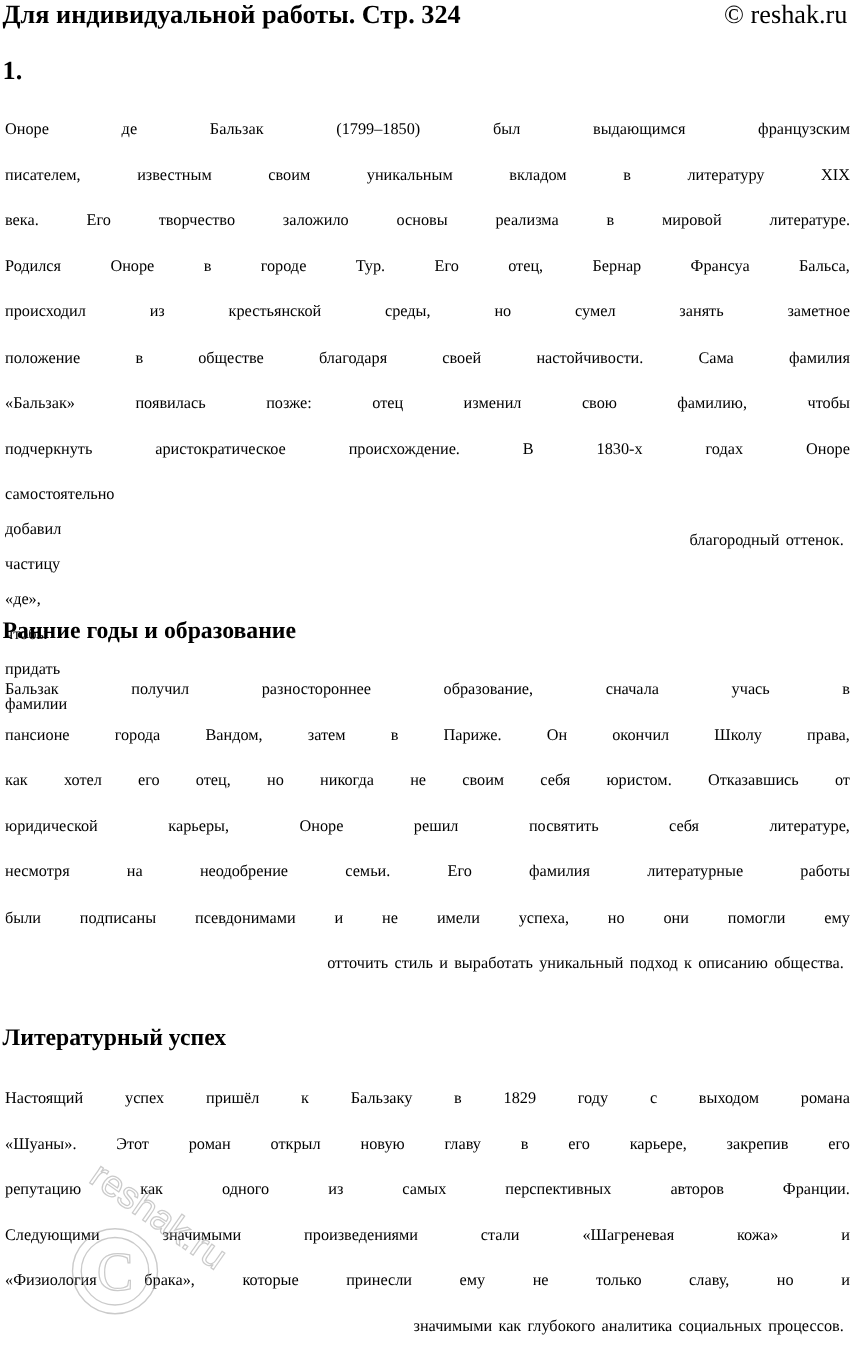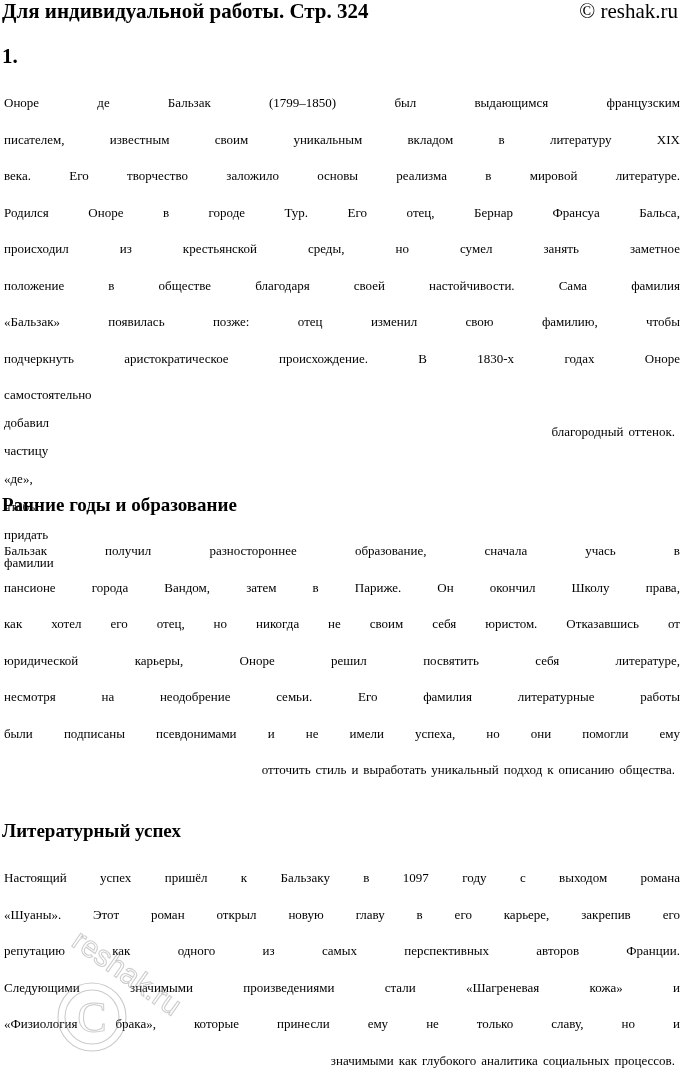--- a/index.html
+++ b/index.html
@@ -221,21 +221,21 @@
         <span class="w">общества.</span>
       </div>
       <div class="section-heading" style="top: 817px;">Литературный успех</div>
       <div class="line" style="top: 864px;">
         <span class="w">Настоящий</span>
         <span class="w">успех</span>
         <span class="w">пришёл</span>
         <span class="w">к</span>
         <span class="w">Бальзаку</span>
         <span class="w">в</span>
-        <span class="w">1097</span>
+        <span class="w">1829</span>
         <span class="w">году</span>
         <span class="w">с</span>
         <span class="w">выходом</span>
         <span class="w">романа</span>
       </div>
       <div class="line" style="top: 900.5px;">
         <span class="w">«Шуаны».</span>
         <span class="w">Этот</span>
         <span class="w">роман</span>
         <span class="w">открыл</span>

